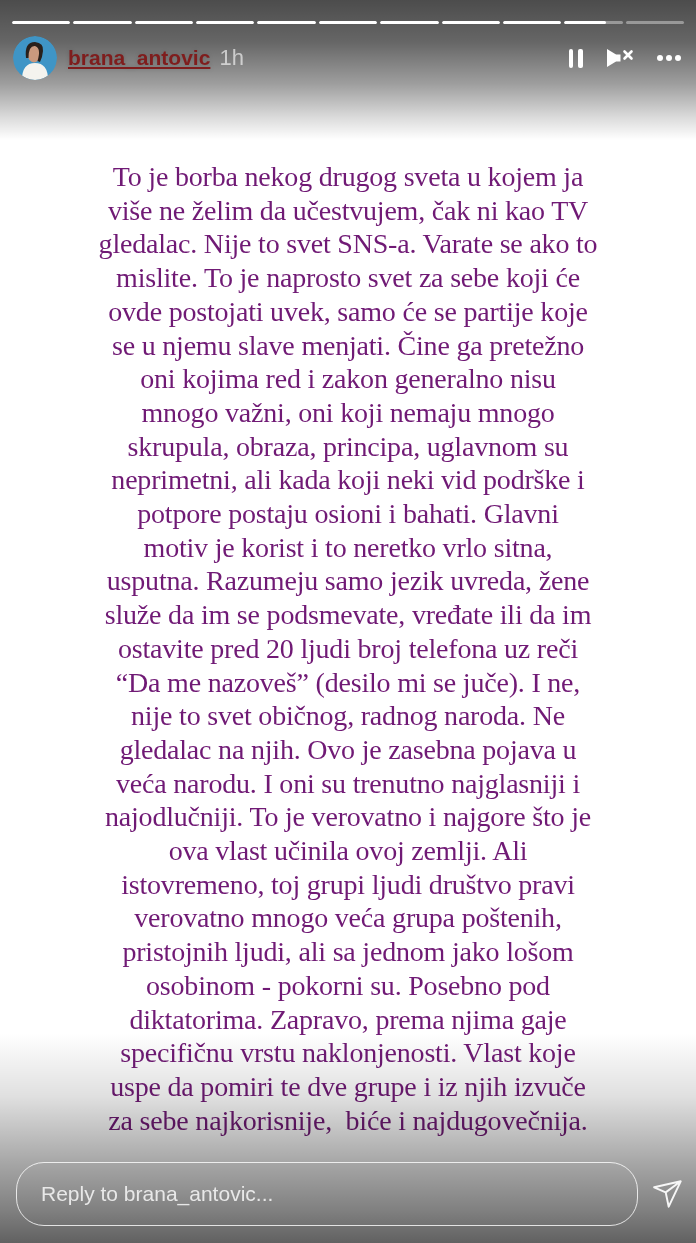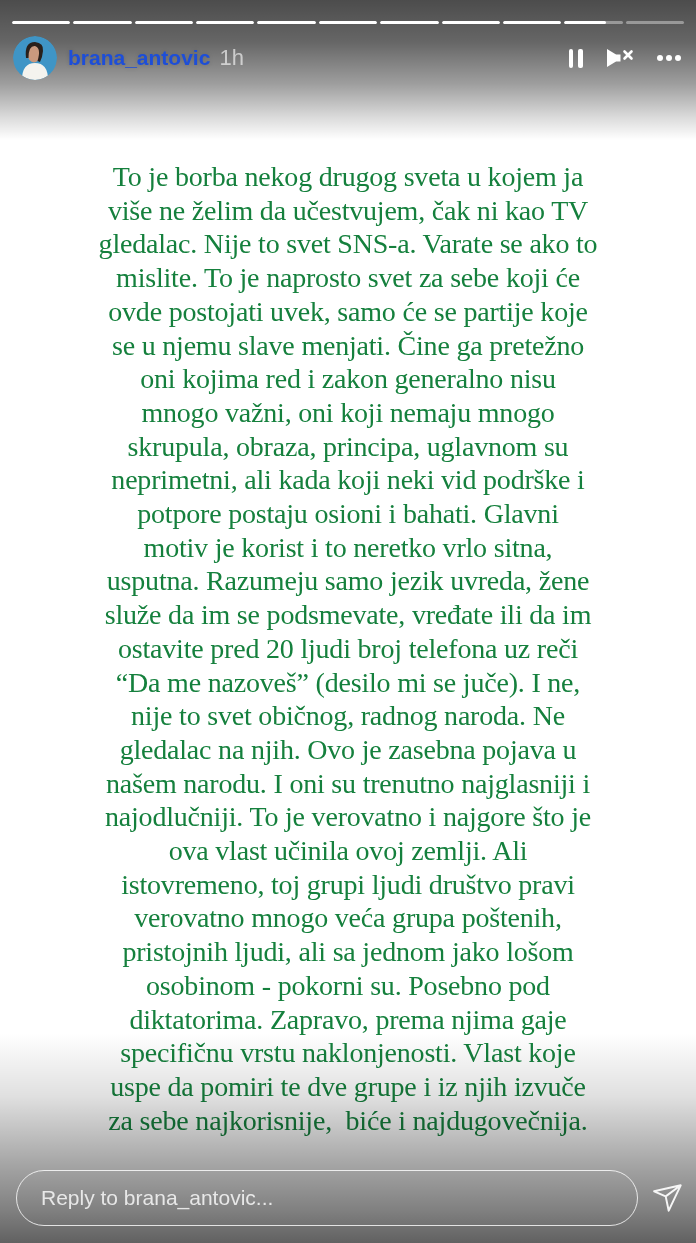--- a/index.html
+++ b/index.html
@@ -9,21 +9,21 @@
     background:#000;
   }
   .story-viewport{
     position:absolute;inset:0;background:#ffffff;overflow:hidden;
   }
   
   .story-text{
     position:absolute;top:160px;left:0;right:0;
     text-align:center;
     font-family:"Liberation Serif","DejaVu Serif",serif;
-    font-size:28px;line-height:33.7px;color:#15803d;
+    font-size:28px;line-height:33.7px;color:#701a75;
     letter-spacing:-0.2px;
   }
   .story-text .text-line{white-space:pre;}
   
   .scrim-top{
     position:absolute;top:0;left:0;right:0;height:140px;pointer-events:none;
     background:linear-gradient(180deg,
       rgba(0,0,0,0.70) 0%,
       rgba(0,0,0,0.60) 30%,
       rgba(0,0,0,0.38) 60%,
@@ -53,40 +53,40 @@
   .header{
     position:absolute;top:36px;left:13px;right:15px;
     display:flex;align-items:center;
   }
   .avatar{
     width:44px;height:44px;border-radius:50%;overflow:hidden;flex:0 0 auto;
     cursor:pointer;
   }
   .avatar svg{display:block;}
   .username{
-    margin-left:11px;color:#1d4ed8;font-size:21px;font-weight:600;
-    text-shadow:0 0 4px rgba(0,0,0,0.15);cursor:pointer;
+    margin-left:11px;color:#7f1d1d;font-size:21px;font-weight:600;
+    text-shadow:0 0 4px rgba(0,0,0,0.15);cursor:pointer;text-decoration:underline;
   }
   .timestamp{
     margin-left:9px;color:rgba(255,255,255,0.62);font-size:22px;font-weight:400;
   }
   .header-controls{margin-left:auto;display:flex;align-items:center;gap:22px;}
   .icon-btn{background:none;border:none;padding:0;margin:0;cursor:pointer;
     display:flex;align-items:center;justify-content:center;}
   .pause-icon{display:flex;gap:5px;}
   .pause-icon span{display:block;width:4.5px;height:19px;background:#fff;border-radius:2px;}
   .dots-icon{display:flex;gap:2.5px;align-items:center;}
   .dots-icon span{display:block;width:6.5px;height:6.5px;border-radius:50%;background:#fff;}
   
   .footer{
     position:absolute;left:16px;right:13px;bottom:17px;
     display:flex;align-items:center;gap:15px;
   }
   .reply-pill{
-    flex:1;height:56px;border:1.5px solid rgba(255,255,255,0.80);
+    flex:1;height:64px;border:1.5px solid rgba(255,255,255,0.80);
     border-radius:28px;display:flex;align-items:center;box-sizing:border-box;
     background:transparent;
   }
   .reply-pill input{
     width:100%;background:transparent;border:none;outline:none;
     padding:0 24px;font-size:21px;color:rgba(255,255,255,0.95);
     font-family:"Liberation Sans",sans-serif;
   }
   .reply-pill input::placeholder{color:rgba(255,255,255,0.80);}
   .send-btn{background:none;border:none;padding:0;cursor:pointer;flex:0 0 auto;
@@ -109,21 +109,21 @@
       <div class="text-line">skrupula, obraza, principa, uglavnom su</div>
       <div class="text-line">neprimetni, ali kada koji neki vid podrške i</div>
       <div class="text-line">potpore postaju osioni i bahati. Glavni</div>
       <div class="text-line">motiv je korist i to neretko vrlo sitna,</div>
       <div class="text-line">usputna. Razumeju samo jezik uvreda, žene</div>
       <div class="text-line">služe da im se podsmevate, vređate ili da im</div>
       <div class="text-line">ostavite pred 20 ljudi broj telefona uz reči</div>
       <div class="text-line">“Da me nazoveš” (desilo mi se juče). I ne,</div>
       <div class="text-line">nije to svet običnog, radnog naroda. Ne</div>
       <div class="text-line">gledalac na njih. Ovo je zasebna pojava u</div>
-      <div class="text-line">našem narodu. I oni su trenutno najglasniji i</div>
+      <div class="text-line">veća narodu. I oni su trenutno najglasniji i</div>
       <div class="text-line">najodlučniji. To je verovatno i najgore što je</div>
       <div class="text-line">ova vlast učinila ovoj zemlji. Ali</div>
       <div class="text-line">istovremeno, toj grupi ljudi društvo pravi</div>
       <div class="text-line">verovatno mnogo veća grupa poštenih,</div>
       <div class="text-line">pristojnih ljudi, ali sa jednom jako lošom</div>
       <div class="text-line">osobinom - pokorni su. Posebno pod</div>
       <div class="text-line">diktatorima. Zapravo, prema njima gaje</div>
       <div class="text-line">specifičnu vrstu naklonjenosti. Vlast koje</div>
       <div class="text-line">uspe da pomiri te dve grupe i iz njih izvuče</div>
       <div class="text-line">za sebe najkorisnije,  biće i najdugovečnija.</div>

